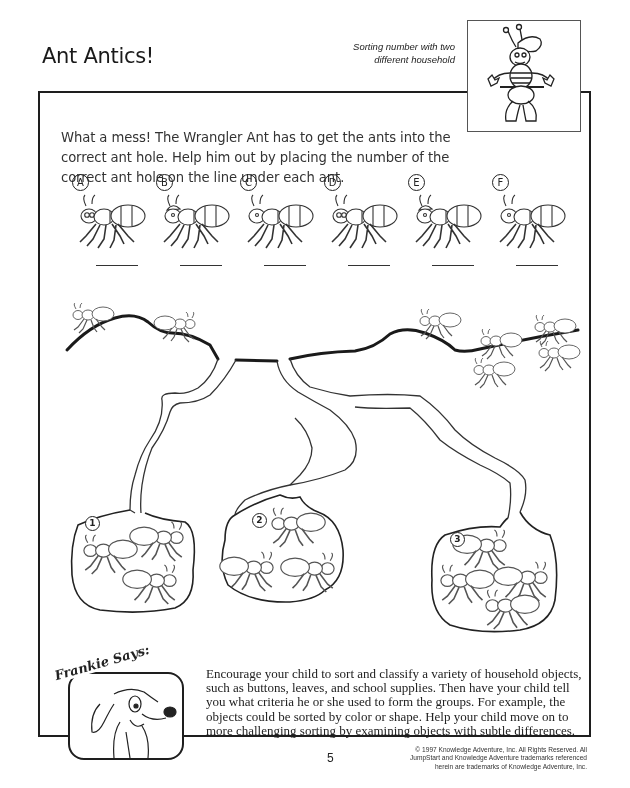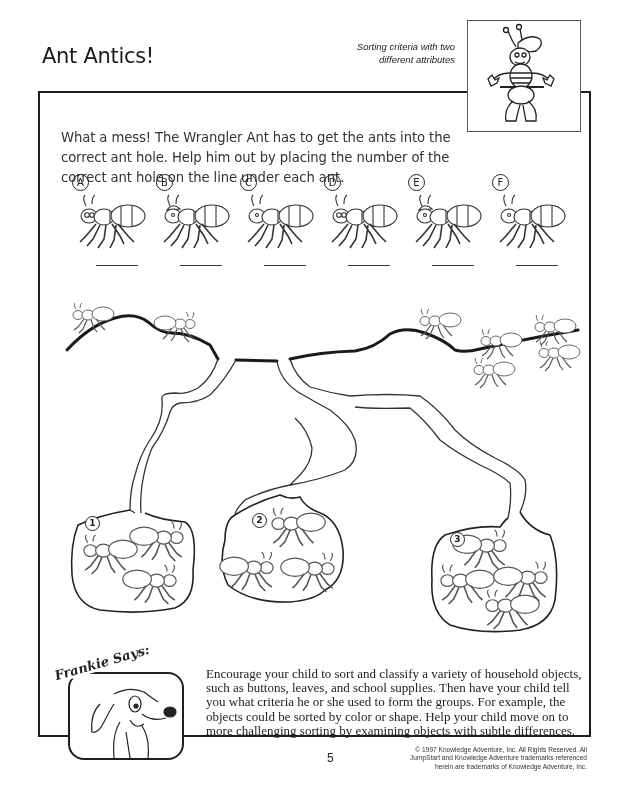--- a/index.html
+++ b/index.html
@@ -20,22 +20,22 @@
     .frankie-label { position: absolute; left: 50px; top: 655px; font-family: "DejaVu Serif", serif; font-style: italic; font-weight: bold; font-size: 13px; transform: rotate(-16deg); background: #fff; padding: 0 3px; z-index: 4; color: #222; }
     .tip-text { position: absolute; left: 206px; top: 667px; width: 380px; font-family: "Liberation Serif", serif; font-size: 13px; line-height: 14.2px; color: #222; }
     .page-number { position: absolute; left: 327px; top: 751px; font-size: 12px; font-family: "Liberation Sans", sans-serif; color: #222; }
     .copyright { position: absolute; right: 43px; top: 746px; width: 240px; text-align: right; font-size: 6.6px; line-height: 8.3px; font-family: "Liberation Sans", sans-serif; color: #333; }
   </style>
 </head>
 <body>
 
 <div class="title">Ant Antics!</div>
 <div class="subtitle">
-  <div>Sorting criteria with two</div>
-  <div>different attributes</div>
+  <div>Sorting number with two</div>
+  <div>different household</div>
 </div>
 
 <div class="frame"></div>
 
 <div class="hero-box">
   <svg width="111" height="109" viewBox="0 0 111 109">
     <g fill="none" stroke="#222" stroke-width="1.3">
       <path d="M40 10 Q44 20 48 26"></path>
         <circle cx="38" cy="9" r="2.5"></circle>
       <path d="M52 8 Q54 18 55 25"></path>

